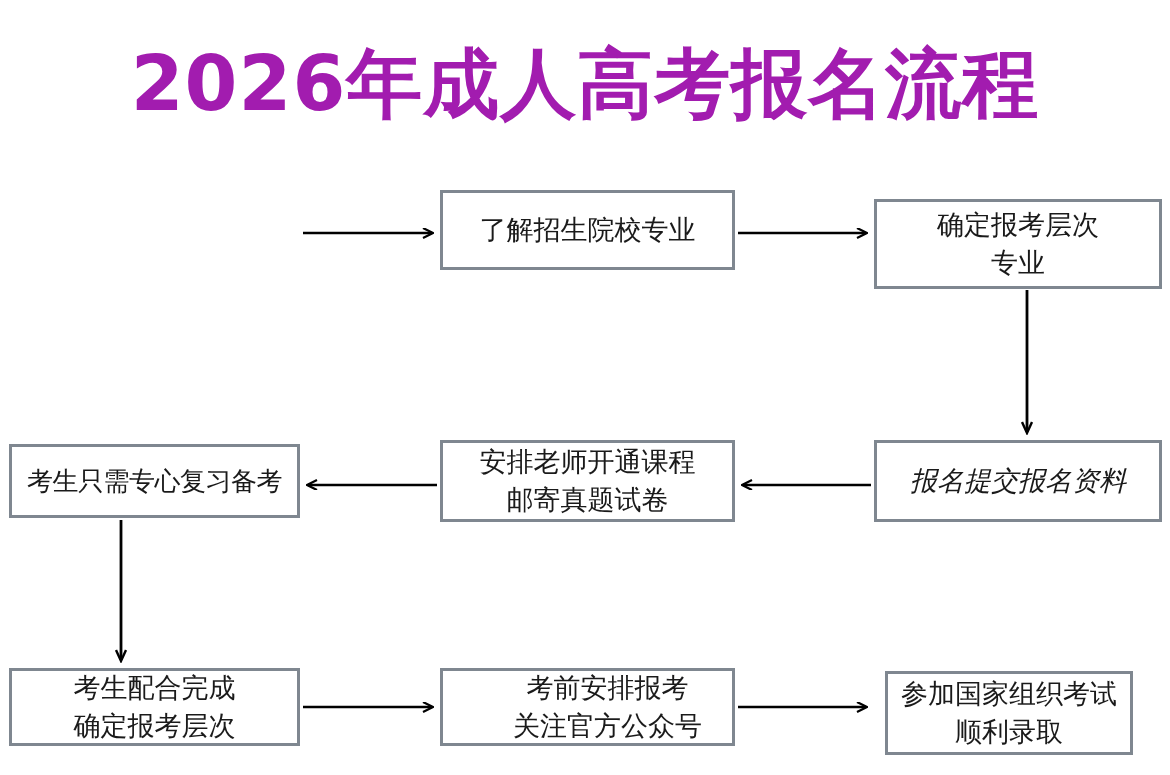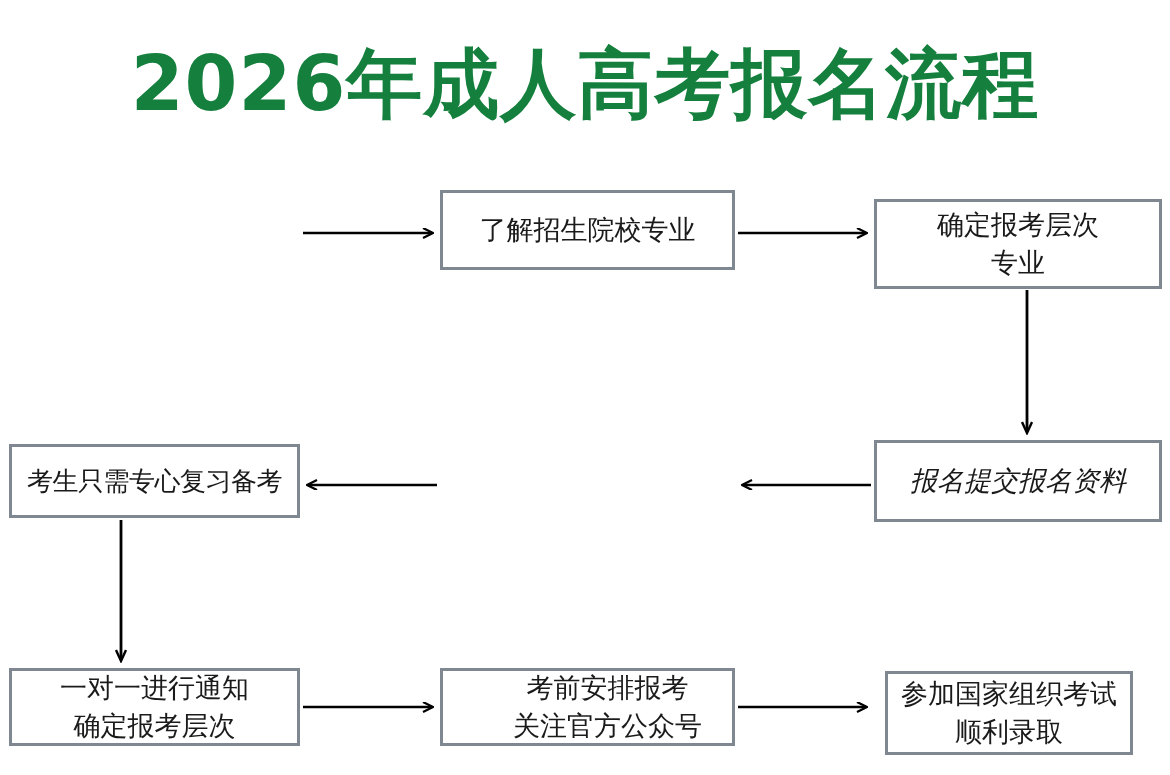--- a/index.html
+++ b/index.html
@@ -26,21 +26,21 @@
   
   .title {
     position: absolute;
     left: 0;
     top: 36px;
     width: 1170px;
     text-align: center;
     font-size: 76px;
     line-height: 96px;
     font-weight: 700;
-    color: #15803d;
+    color: #a21caf;
     letter-spacing: 1px;
     white-space: nowrap;
   }
 
   
   .node {
     position: absolute;
     box-sizing: border-box;
     border: 3px solid #7f8790;
     background: #ffffff;
@@ -128,27 +128,31 @@
 
   <div class="node" id="node-3">
     <span>确定报考层次</span>
     <span class="line2">专业</span>
   </div>
 
   <div class="node tight" id="node-4">
     <span>考生只需专心复习备考</span>
   </div>
 
+  <div class="node" id="node-5">
+    <span>安排老师开通课程</span>
+    <span class="line2">邮寄真题试卷</span>
+  </div>
 
   <div class="node" id="node-6">
     <span>报名提交报名资料</span>
   </div>
 
   <div class="node" id="node-7">
-    <span>一对一进行通知</span>
+    <span>考生配合完成</span>
     <span class="line2">确定报考层次</span>
   </div>
 
   <div class="node" id="node-8">
     <span>考前安排报考</span>
     <span class="line2">关注官方公众号</span>
   </div>
 
   <div class="node" id="node-9">
     <span>参加国家组织考试</span>

